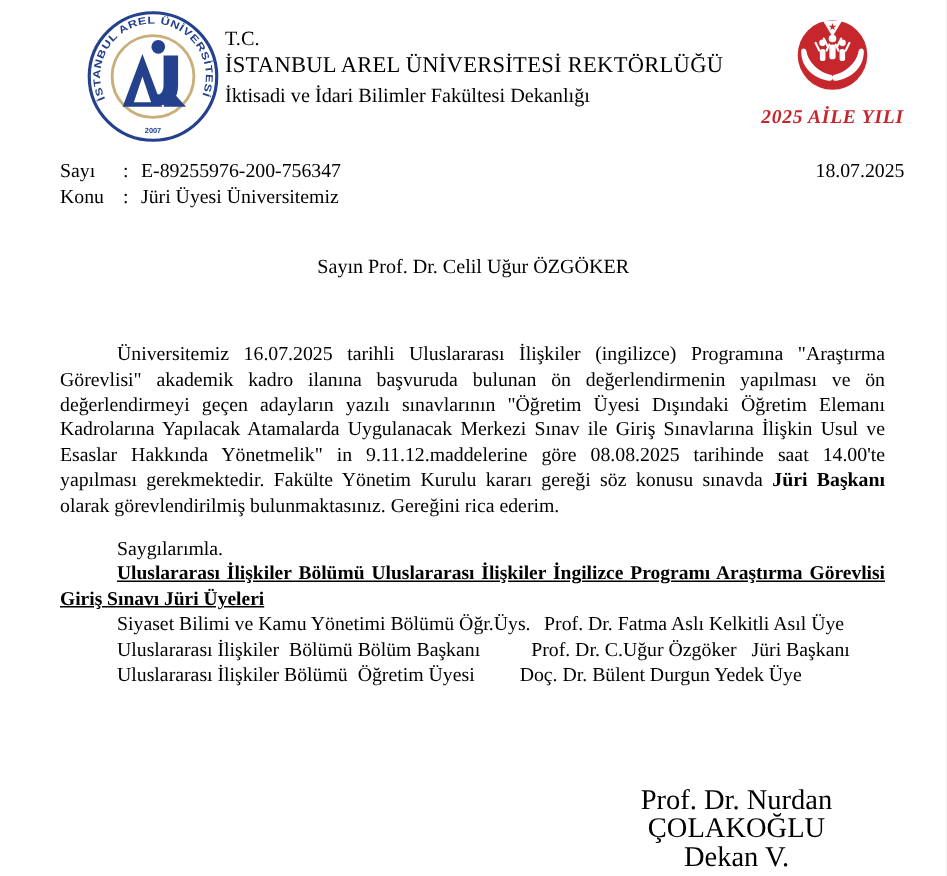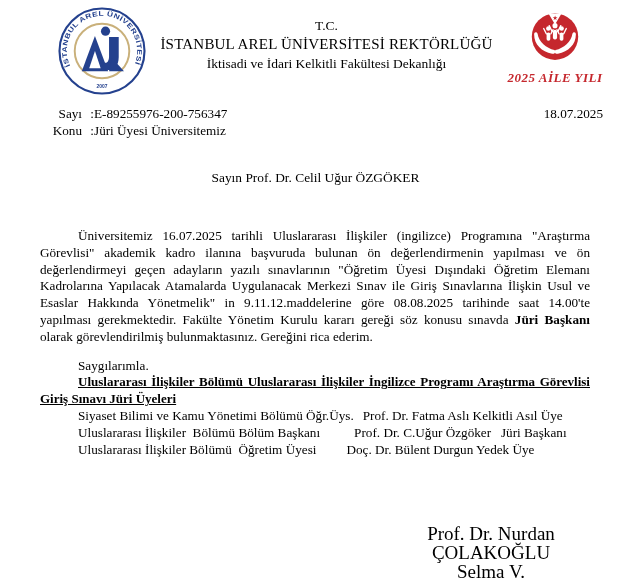--- a/index.html
+++ b/index.html
@@ -4,30 +4,30 @@
 <style>
   html,body{margin:0;padding:0;background:#e8e8e8;}
   .page{
     width:631px;height:584px;background:#ffffff;position:relative;
     font-family:"Liberation Serif", serif;color:#000;overflow:hidden;
     margin:0 auto;box-sizing:border-box;
   }
   
   .header{display:flex;align-items:flex-start;padding:7px 24px 0 54px;}
   .logo-left{width:96px;height:88px;flex:0 0 auto;}
-  .header-center{flex:1;text-align:center;padding-top:9px;line-height:19px;}
+  .header-center{flex:1;padding-top:9px;line-height:19px;}
   .hdr-tc{font-size:13.5px;}
   .hdr-inst{font-size:15px;letter-spacing:.2px;}
   .hdr-dept{font-size:13.5px;}
   .logo-right{width:104px;flex:0 0 auto;text-align:center;padding-top:3px;}
   .emblem-svg{width:66px;height:58px;display:block;margin:0 auto;}
   .emblem-caption{font-size:13px;font-weight:bold;color:#c5272d;letter-spacing:.5px;margin-top:2px;white-space:nowrap;font-style:italic;}
   
   .meta{margin:10px 28px 0 40px;font-size:13.2px;line-height:17px;}
-  .meta-row{display:flex;text-align:right;}
+  .meta-row{display:flex;}
   .meta-label{display:inline-block;width:42px;}
   .meta-colon{display:inline-block;width:12px;}
   .meta-date{margin-left:auto;}
   
   .addressee{text-align:center;margin-top:31px;font-size:13.4px;}
   .body-par{margin:42px 41px 0 40px;text-align:justify;font-size:13.2px;line-height:16.8px;text-indent:38px;}
   .closing{margin:12px 41px 0 40px;font-size:13.2px;line-height:16.8px;padding-left:38px;}
   .jury-heading{margin:0 41px 0 40px;font-size:13px;line-height:16.8px;font-weight:bold;
     text-decoration:underline;text-align:justify;text-indent:38px;}
   .jury-list{margin:0 41px 0 40px;font-size:13.2px;line-height:16.8px;}
@@ -62,21 +62,21 @@
         <polygon points="27,73 42,33 57,73" fill="#24418e"></polygon>
         <polygon points="42,50 35.5,69.5 48.5,69.5" fill="#ffffff"></polygon>
         <path d="M58,34 H69 V57 C69,69.5 60,74 51,70.5 L51,62.5 C56,65.5 58,61 58,56 Z" fill="#24418e"></path>
         <polygon points="61.5,58 75,73 58,73" fill="#24418e"></polygon>
       </g>
     </svg>
 
     <div class="header-center">
       <div class="hdr-tc">T.C.</div>
       <div class="hdr-inst">İSTANBUL AREL ÜNİVERSİTESİ REKTÖRLÜĞÜ</div>
-      <div class="hdr-dept">İktisadi ve İdari Kelkitli Fakültesi Dekanlığı</div>
+      <div class="hdr-dept">İktisadi ve İdari Bilimler Fakültesi Dekanlığı</div>
     </div>
 
     <div class="logo-right">
       <svg class="emblem-svg" viewBox="0 0 100 100" aria-hidden="true">
         <circle cx="50" cy="46" r="40" fill="#c5272d"></circle>
         <polygon points="39,6.5 61,6.5 50,25" fill="#ffffff"></polygon>
         <text x="50" y="17" font-size="11" fill="#c5272d" text-anchor="middle">★</text>
 
         <g fill="#ffffff" stroke="#ffffff" stroke-width="2.4" stroke-linecap="round">
           <circle cx="38.5" cy="32" r="3.8" stroke="none"></circle>
@@ -124,16 +124,16 @@
   <p class="jury-heading">Uluslararası İlişkiler Bölümü Uluslararası İlişkiler İngilizce Programı Araştırma Görevlisi Giriş Sınavı Jüri Üyeleri</p>
 
   <div class="jury-list">
     <p class="jury-row"><span class="pos">Siyaset Bilimi ve Kamu Yönetimi Bölümü Öğr.Üys.</span><span class="gap gap-9"></span><span class="mem">Prof. Dr. Fatma Aslı Kelkitli Asıl Üye</span></p>
     <p class="jury-row"><span class="pos">Uluslararası İlişkiler  Bölümü Bölüm Başkanı</span><span class="gap gap-34"></span><span class="mem">Prof. Dr. C.Uğur Özgöker   Jüri Başkanı</span></p>
     <p class="jury-row"><span class="pos">Uluslararası İlişkiler Bölümü  Öğretim Üyesi</span><span class="gap gap-30"></span><span class="mem">Doç. Dr. Bülent Durgun Yedek Üye</span></p>
   </div>
 
   <div class="signature">
     <div>Prof. Dr. Nurdan ÇOLAKOĞLU</div>
-    <div>Selma V.</div>
+    <div>Dekan V.</div>
   </div>
 
 </div>
 
 </body></html>

